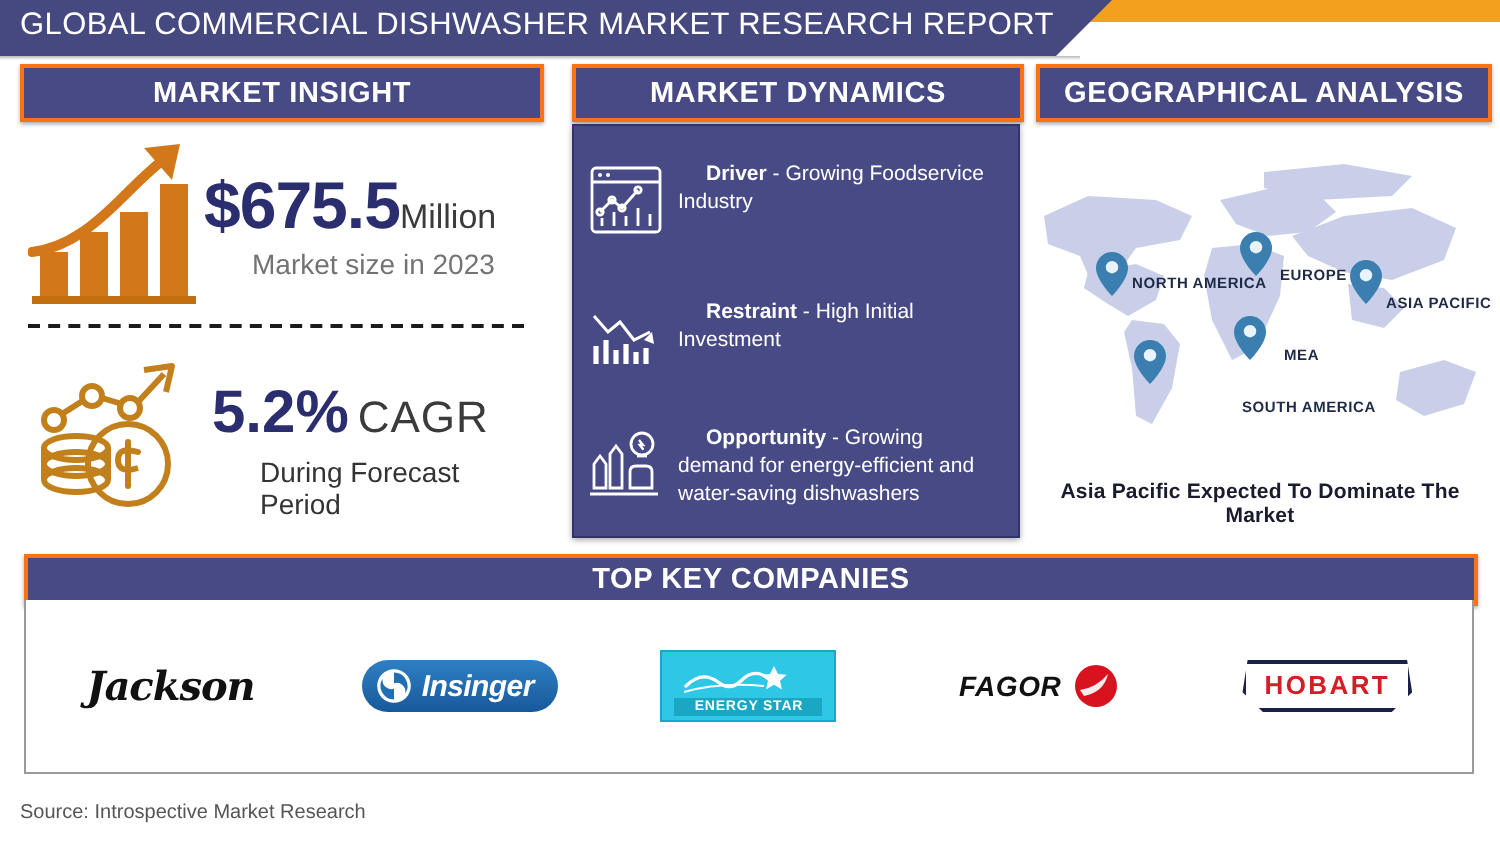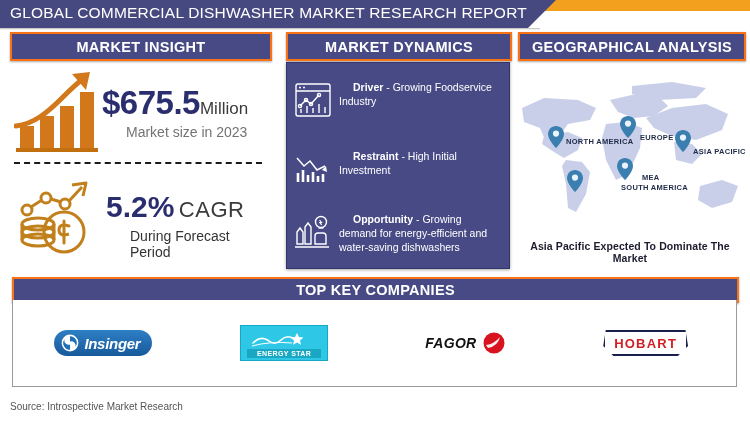--- a/index.html
+++ b/index.html
@@ -255,29 +255,32 @@
           </svg>
       </div>
       <div class="pin-lbl" style="left:128px;top:99px;">MEA</div>
 
       <div class="pin" style="left:53px;top:96px;">
         <svg width="16" height="22" viewBox="0 0 16 22">
             <path d="M8 0 C3.6 0 0 3.6 0 8 c0 6 8 14 8 14 s8 -8 8 -14 c0 -4.4 -3.6 -8 -8 -8 z" fill="#3a7fb0"></path>
             <circle cx="8" cy="7.6" r="3.1" fill="#eaf3fa"></circle>
           </svg>
       </div>
-      <div class="pin-lbl" style="left:63px;top:109px;padding-left:44px;">SOUTH AMERICA</div>
+      <div class="pin-lbl" style="left:63px;top:125px;padding-left:44px;">SOUTH AMERICA</div>
     </div>
 
     <div class="geo-cap">Asia Pacific Expected To Dominate The Market</div>
   </div>
 
   <div class="sec-head kc-head">TOP KEY COMPANIES</div>
   <div class="kc-body">
 
+    <div class="kc-cell">
+      <span class="logo-jackson">Jackson</span>
+    </div>
 
     <div class="kc-cell">
       <span class="logo-insinger">
         <svg width="18" height="18" viewBox="0 0 18 18">
           <circle cx="9" cy="9" r="8.4" fill="#ffffff"></circle>
           <path d="M9 2.2 a6.8 6.8 0 0 1 5.6 10.6 a4.4 4.4 0 0 0 -5.6 -5.2 z" fill="#1f6fb5"></path>
           <path d="M9 15.8 a6.8 6.8 0 0 1 -5.6 -10.6 a4.4 4.4 0 0 0 5.6 5.2 z" fill="#1f6fb5"></path>
         </svg>
         <span class="txt">Insinger</span>
       </span>

